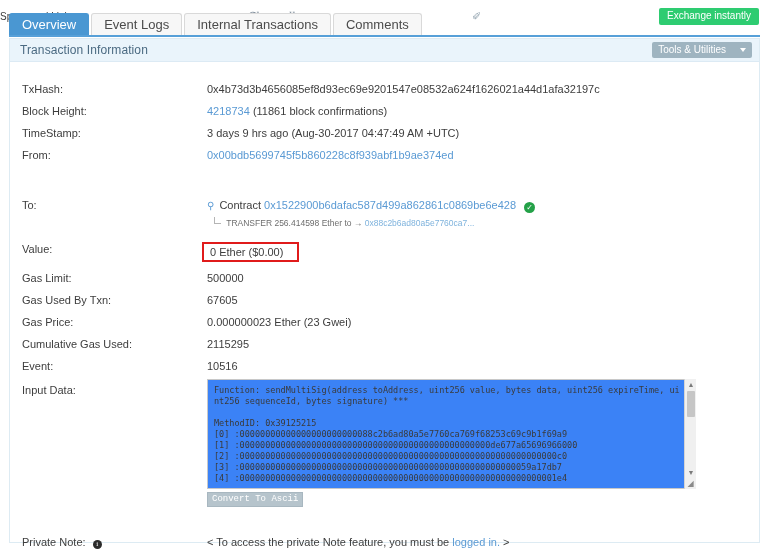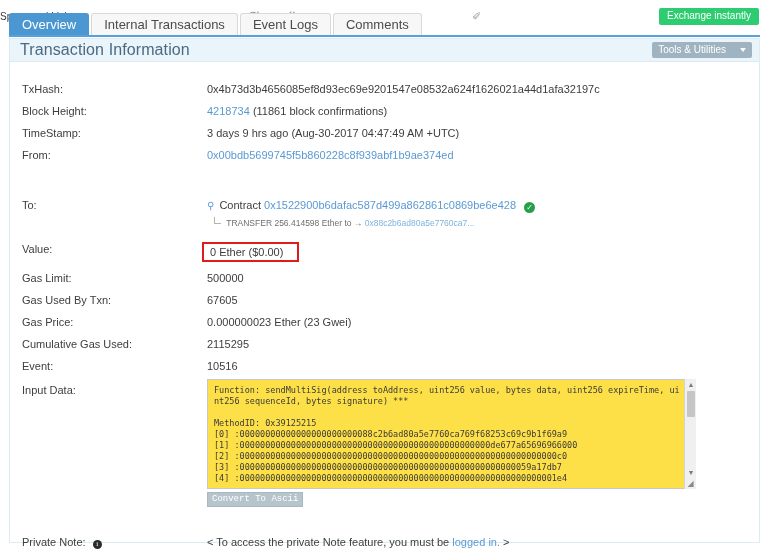--- a/index.html
+++ b/index.html
@@ -108,21 +108,21 @@
     position: relative;
     height: 23px;
     background: #eaf4fb;
     border-bottom: 1px solid #dceaf4;
     display: flex;
     align-items: center;
     padding-left: 10px;
     box-sizing: border-box;
   }
   .panel-title {
-    font-size: 16px;
+    font-size: 12px;
     color: #4b6a82;
     letter-spacing: 0.1px;
   }
   .tools-btn {
     position: absolute;
     right: 7px;
     top: 3px;
     background: #9fb4c0;
     color: #ffffff;
     font-size: 10px;
@@ -220,21 +220,21 @@
     vertical-align: 2px;
   }
   .transfer-line .addr { color: #7fb3dd; }
 
   
   .inputdata-row { margin-top: 2px; }
   .inputdata-box {
     width: 489px;
     height: 110px;
     border: 1px solid #c8c8c8;
-    background: #fde047;
+    background: #3b82f6;
     box-sizing: border-box;
     overflow: hidden;
     position: relative;
     font-family: "DejaVu Sans Mono", monospace;
     font-size: 8.5px;
     color: #3a3a3a;
     line-height: 11px;
     padding: 5px 14px 5px 6px;
     resize: none;
     white-space: pre-wrap;
@@ -315,22 +315,22 @@
 
   <div class="sponsor-bar">
     <span class="sponsor-label">Sponsored Link:</span>
     <span class="sponsor-brand">Changelly</span>
     <span class="sponsor-mark">✐</span>
     <button class="sponsor-btn">Exchange instantly</button>
   </div>
 
   <div class="tabs">
     <div class="tab active">Overview</div>
+    <div class="tab">Event Logs</div>
     <div class="tab">Internal Transactions</div>
-    <div class="tab">Event Logs</div>
     <div class="tab">Comments</div>
   </div>
 
   <div class="panel">
 
     <div class="panel-head">
       <span class="panel-title">Transaction Information</span>
       <button class="tools-btn">
         <span>Tools &amp; Utilities</span>
         <span class="caret"></span>

